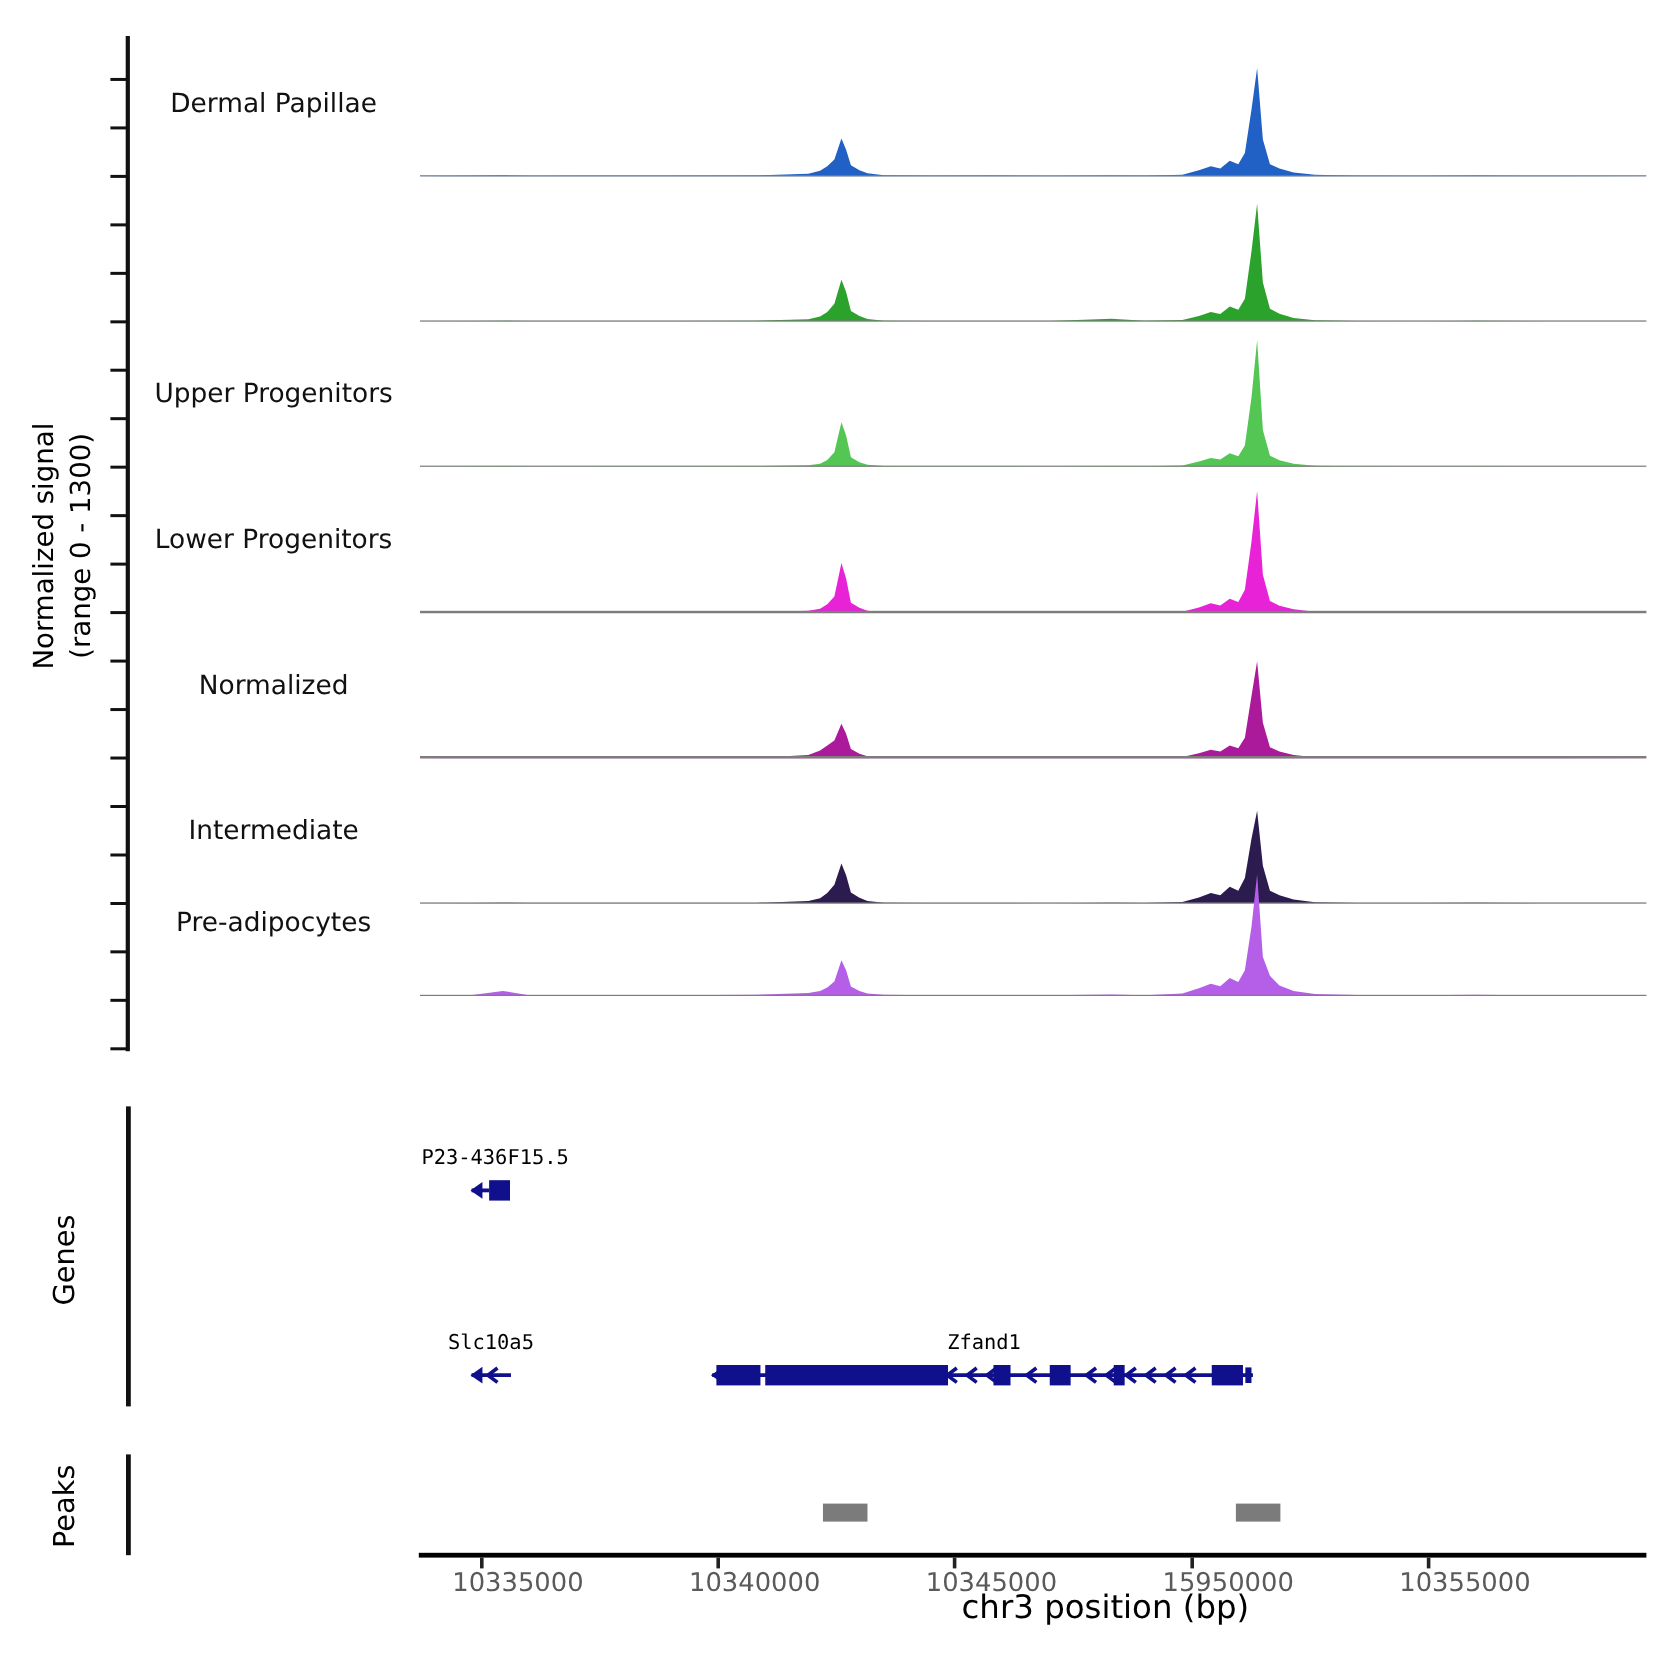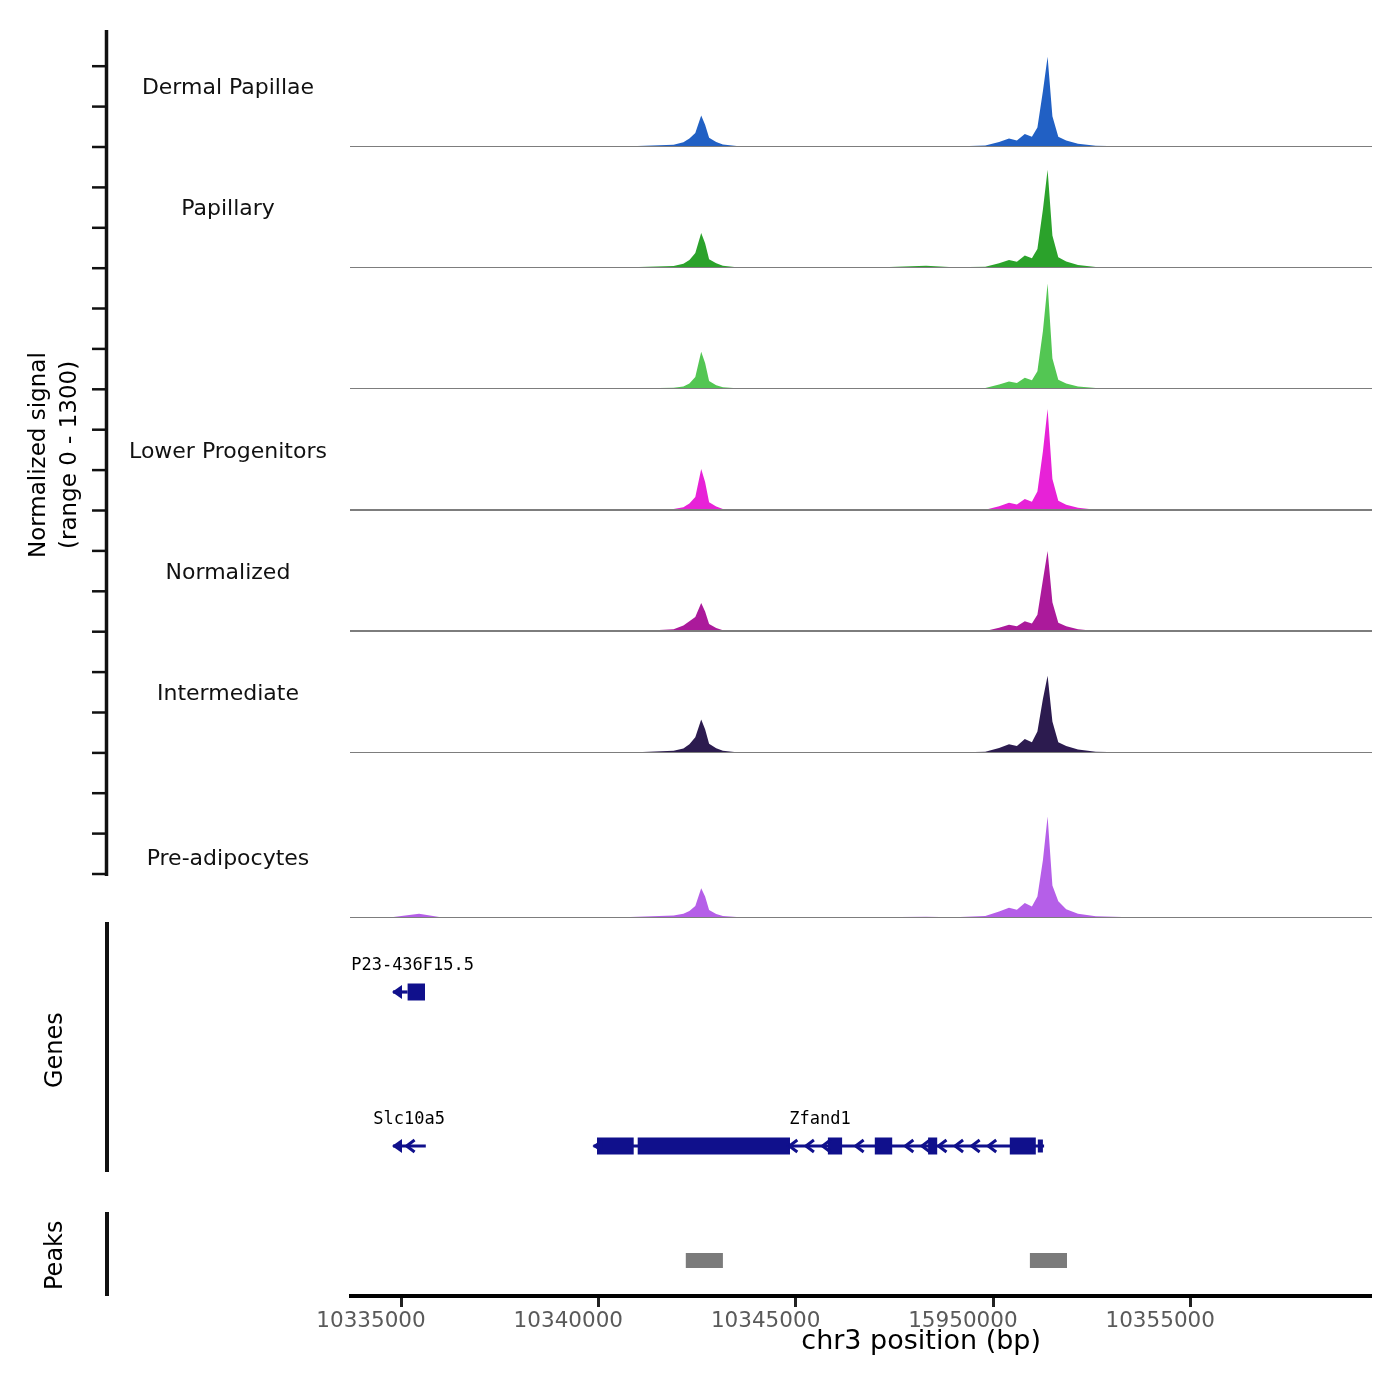--- a/index.html
+++ b/index.html
@@ -17,21 +17,21 @@
   .lane-svg{position:absolute;left:350px;top:0;width:1022px;height:121px;}
   .lane-baseline{position:absolute;left:350px;width:1022px;top:119.8px;height:1.3px;
                  background:#7d7d7d;}
   #signal-yaxis{position:absolute;left:85px;top:0;width:30px;height:900px;}
   #annot{position:absolute;left:350px;top:900px;width:1030px;height:430px;}
   .vline{position:absolute;left:105px;width:3.5px;background:#111;}
   #genes-axis{top:922px;height:250px;}
   #peaks-axis{top:1212px;height:84px;}
   .xaxis-line{position:absolute;left:349px;top:1294px;width:1023px;height:3.5px;background:#000;}
   .xtick{position:absolute;top:1297.5px;width:3px;height:9px;background:#222;}
-  .xticklabel{position:absolute;top:1307px;width:170px;text-align:left;
+  .xticklabel{position:absolute;top:1307px;width:170px;text-align:right;
               font-size:21.5px;color:#5a5a5a;}
   .xtitle{position:absolute;left:681px;top:1324px;width:360px;text-align:right;
           font-size:27px;color:#000;}
   .gene-label{font-family:"DejaVu Sans Mono","DejaVu Sans",monospace;font-size:17px;fill:#000;}
 </style>
 </head>
 <body>
 
 <div class="fig">
 
@@ -66,28 +66,28 @@
   <div id="lanes">
     <div class="lane" style="top: 26px;">
       <div class="lane-label">Dermal Papillae</div>
       <svg class="lane-svg" viewBox="0 0 1022 121" preserveAspectRatio="none">
         <polygon points="0,121 0.0,120.8 43.4,120.4 69.1,120.1 90.8,120.6 149.9,120.4 209.1,120.5 280.2,120.3 323.6,118.7 333.4,116.3 339.4,112.6 345.3,107.0 351.2,89.4 355.1,98.7 359.1,111.7 366.2,115.9 372.9,118.4 386.7,120.1 426.2,120.5 477.5,120.3 524.8,120.6 576.1,120.3 603.7,120.5 635.3,119.6 649.1,115.9 659.0,112.6 666.9,114.5 674.8,108.0 681.9,110.8 687.4,101.5 692.9,65.2 697.6,30.7 702.4,90.3 708.3,110.8 716.2,114.5 728.0,117.7 745.8,119.7 781.3,120.4 832.6,120.6 879.9,120.3 939.1,120.7 1022.0,120.8 1022,121" fill="#2160c4"></polygon>
       </svg>
       <div class="lane-baseline"></div>
     </div>
 
     <div class="lane" style="top: 147.17px;">
-      <div class="lane-label">Papillary</div>
       <svg class="lane-svg" viewBox="0 0 1022 121" preserveAspectRatio="none">
         <polygon points="0,121 0.0,120.8 43.4,120.5 69.1,120.3 90.8,120.6 149.9,120.5 209.1,120.6 280.2,120.3 323.6,119.0 333.4,116.8 339.4,113.1 345.3,106.1 351.2,86.1 355.1,96.3 359.1,112.2 366.2,116.3 372.9,118.8 386.7,120.2 426.2,120.6 477.5,120.4 524.8,120.6 576.1,118.7 603.7,120.3 635.3,119.7 649.1,116.3 659.0,113.1 666.9,114.7 674.8,108.4 681.9,111.2 687.4,101.9 692.9,62.4 697.6,22.8 702.4,88.4 708.3,110.3 716.2,114.5 728.0,118.0 745.8,119.9 781.3,120.5 832.6,120.7 879.9,120.3 939.1,120.7 1022.0,120.8 1022,121" fill="#2ba22b"></polygon>
       </svg>
       <div class="lane-baseline"></div>
     </div>
 
     <div class="lane" style="top: 268.34px;">
+      <div class="lane-label">Upper Progenitors</div>
       <svg class="lane-svg" viewBox="0 0 1022 121" preserveAspectRatio="none">
         <polygon points="0,121 0.0,120.8 43.4,120.6 69.1,120.3 90.8,120.7 149.9,120.6 209.1,120.6 280.2,120.4 323.6,119.7 333.4,118.4 339.4,115.4 345.3,108.9 351.2,83.8 355.1,94.9 359.1,113.1 366.2,117.3 372.9,119.3 386.7,120.3 426.2,120.6 477.5,120.5 524.8,120.7 576.1,120.3 603.7,120.6 635.3,119.9 649.1,116.5 659.0,113.6 666.9,115.0 674.8,109.8 681.9,112.2 687.4,103.3 692.9,63.3 697.6,15.4 702.4,90.3 708.3,111.7 716.2,115.6 728.0,118.4 745.8,120.1 781.3,120.6 832.6,120.7 879.9,120.5 939.1,120.8 1022.0,120.8 1022,121" fill="#53c653"></polygon>
       </svg>
       <div class="lane-baseline"></div>
     </div>
 
     <div class="lane" style="top: 389.51px;">
       <div class="lane-label">Lower Progenitors</div>
       <svg class="lane-svg" viewBox="0 0 1022 121" preserveAspectRatio="none">
         <polygon points="0,121 0.0,120.7 43.4,120.4 69.1,120.2 90.8,120.5 149.9,120.4 209.1,120.5 280.2,120.3 323.6,119.0 333.4,117.3 339.4,113.6 345.3,107.0 351.2,79.1 355.1,92.1 359.1,112.2 366.2,116.5 372.9,119.0 386.7,120.2 426.2,120.5 477.5,120.4 524.8,120.6 576.1,120.2 603.7,120.5 635.3,119.7 649.1,116.2 659.0,112.8 666.9,114.5 674.8,108.9 681.9,111.7 687.4,101.5 692.9,61.4 697.6,19.1 702.4,88.9 708.3,110.8 716.2,114.7 728.0,117.8 745.8,119.8 781.3,120.4 832.6,120.6 879.9,120.3 939.1,120.7 1022.0,120.7 1022,121" fill="#e722d7"></polygon>
@@ -104,21 +104,21 @@
     </div>
 
     <div class="lane" style="top: 631.85px;">
       <div class="lane-label">Intermediate</div>
       <svg class="lane-svg" viewBox="0 0 1022 121" preserveAspectRatio="none">
         <polygon points="0,121 0.0,120.8 43.4,120.5 69.1,120.3 90.8,120.6 149.9,120.5 209.1,120.6 280.2,120.4 323.6,118.8 333.4,116.5 339.4,112.2 345.3,105.2 351.2,87.5 355.1,97.3 359.1,111.7 366.2,116.2 372.9,118.8 386.7,120.2 426.2,120.6 477.5,120.5 524.8,120.7 576.1,120.3 603.7,120.6 635.3,119.7 649.1,115.9 659.0,112.2 666.9,114.0 674.8,107.0 681.9,110.3 687.4,99.6 692.9,67.0 697.6,43.7 702.4,89.4 708.3,110.3 716.2,114.0 728.0,117.6 745.8,119.8 781.3,120.4 832.6,120.6 879.9,120.3 939.1,120.7 1022.0,120.8 1022,121" fill="#2c1b4f"></polygon>
       </svg>
       <div class="lane-baseline"></div>
     </div>
 
-    <div class="lane" style="top: 797px;">
+    <div class="lane" style="top: 709px;">
       <div class="lane-label">Pre-adipocytes</div>
       <svg class="lane-svg" viewBox="0 0 1022 121" preserveAspectRatio="none">
         <polygon points="0,121 0.0,120.6 43.4,120.1 69.1,116.8 90.8,120.3 149.9,120.2 209.1,120.3 280.2,120.0 323.6,118.6 333.4,116.8 339.4,114.0 345.3,108.9 351.2,91.2 355.1,99.6 359.1,113.1 366.2,116.9 372.9,119.0 386.7,120.0 426.2,120.3 477.5,120.2 524.8,120.3 576.1,119.8 603.7,120.3 635.3,119.0 649.1,114.5 659.0,110.8 666.9,112.8 674.8,106.1 681.9,109.4 687.4,99.6 692.9,63.3 697.6,19.5 702.4,88.4 708.3,104.2 716.2,112.2 728.0,116.8 745.8,119.3 781.3,120.2 832.6,120.3 879.9,120.0 939.1,120.5 1022.0,120.6 1022,121" fill="#b55fe8"></polygon>
       </svg>
       <div class="lane-baseline"></div>
     </div>
   </div>
 
   <div class="vtext genes-lab">Genes</div>
   <div class="vline" id="genes-axis"></div>

